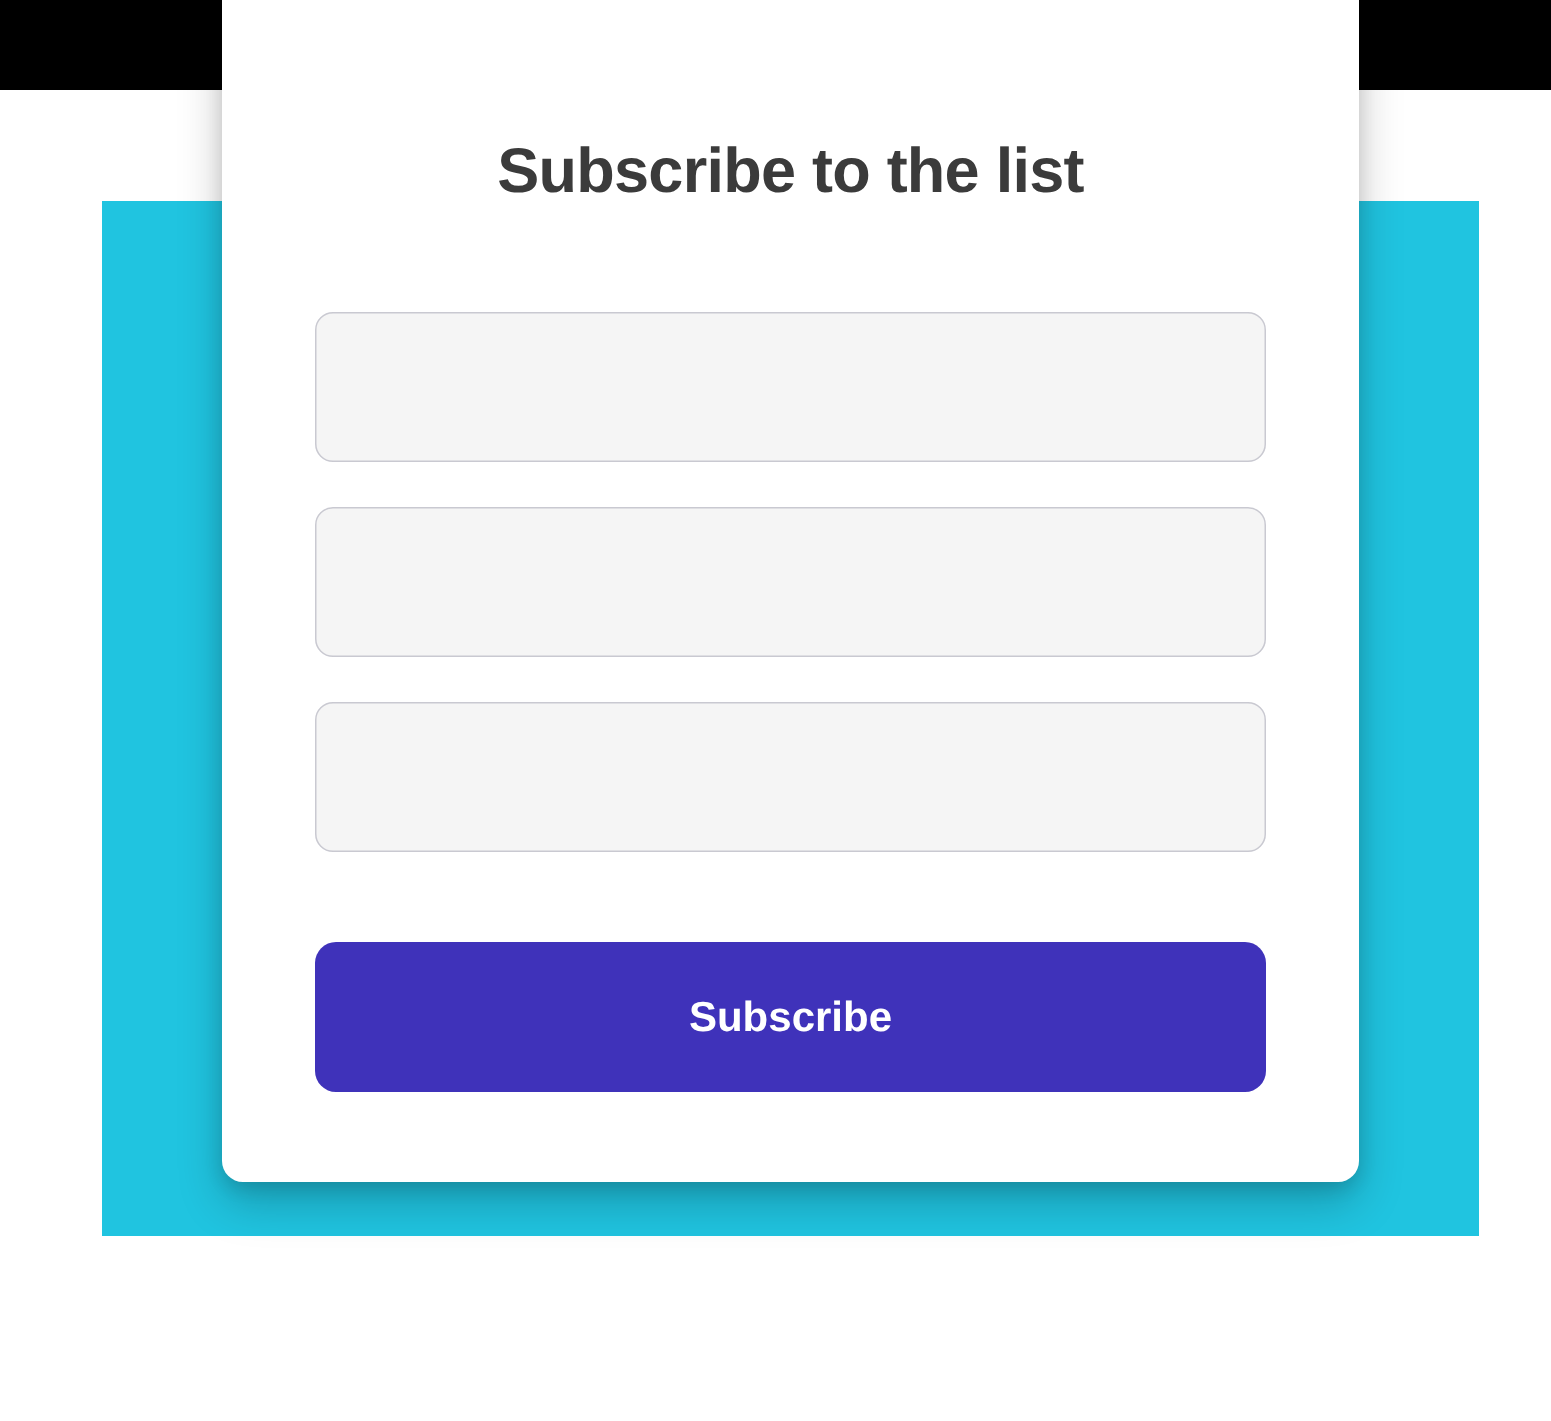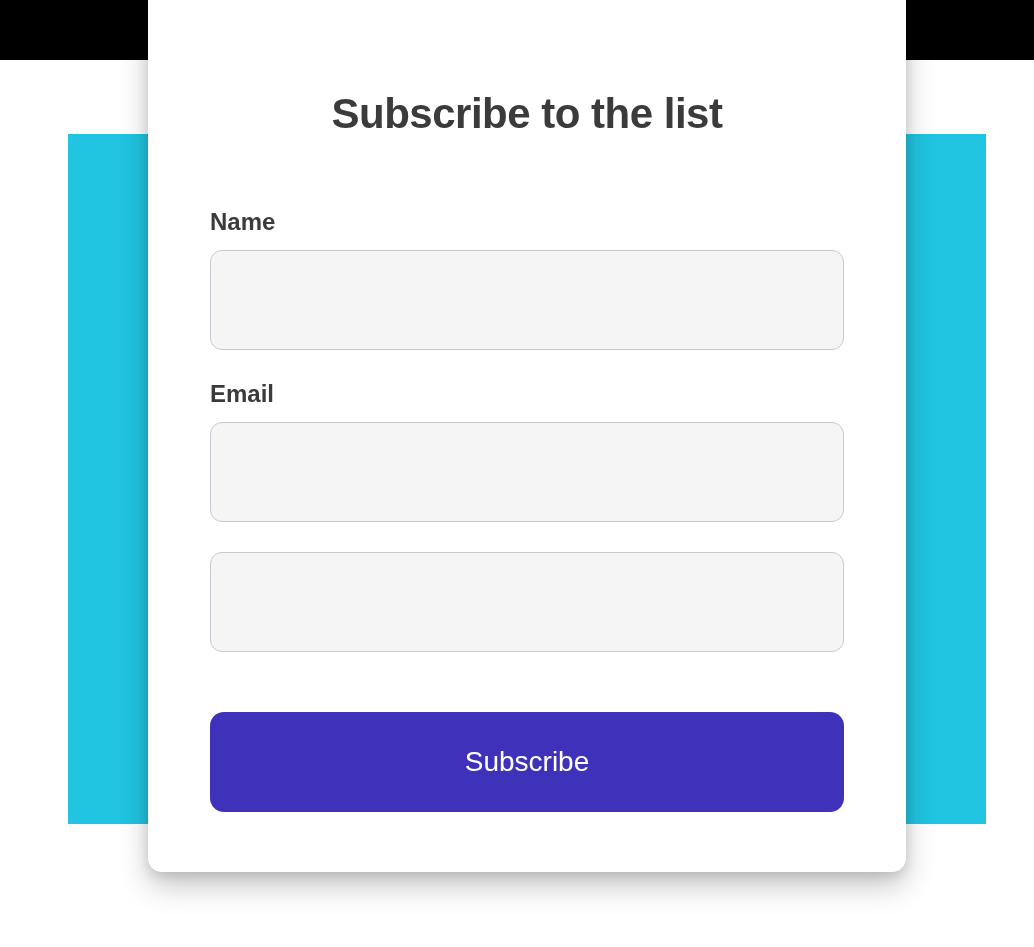--- a/index.html
+++ b/index.html
@@ -82,42 +82,40 @@
     }
 
     .subscribe-button {
       width: 100%;
       height: 100px;
       background: #3f32ba;
       color: #ffffff;
       border: none;
       border-radius: 14px;
       font-size: 28px;
-      font-weight: 400;
+      font-weight: 700;
       cursor: pointer;
       margin-top: 30px;
       font-family: inherit;
     }
   </style>
 </head>
 <body>
 
 <div class="bg-black"></div>
 <div class="bg-cyan"></div>
 
 <div class="card">
   <h1 class="card-title">Subscribe to the list</h1>
 
   <div class="field">
-    <label class="field-label">Name</label>
     <input type="text" class="field-input" value="" style="">
   </div>
 
   <div class="field">
-    <label class="field-label">Email</label>
     <input type="email" class="field-input" value="" style="">
   </div>
 
   <div class="field">
     <input type="text" class="field-input" value="" style="">
   </div>
 
   <button class="subscribe-button">Subscribe</button>
 </div>
 

